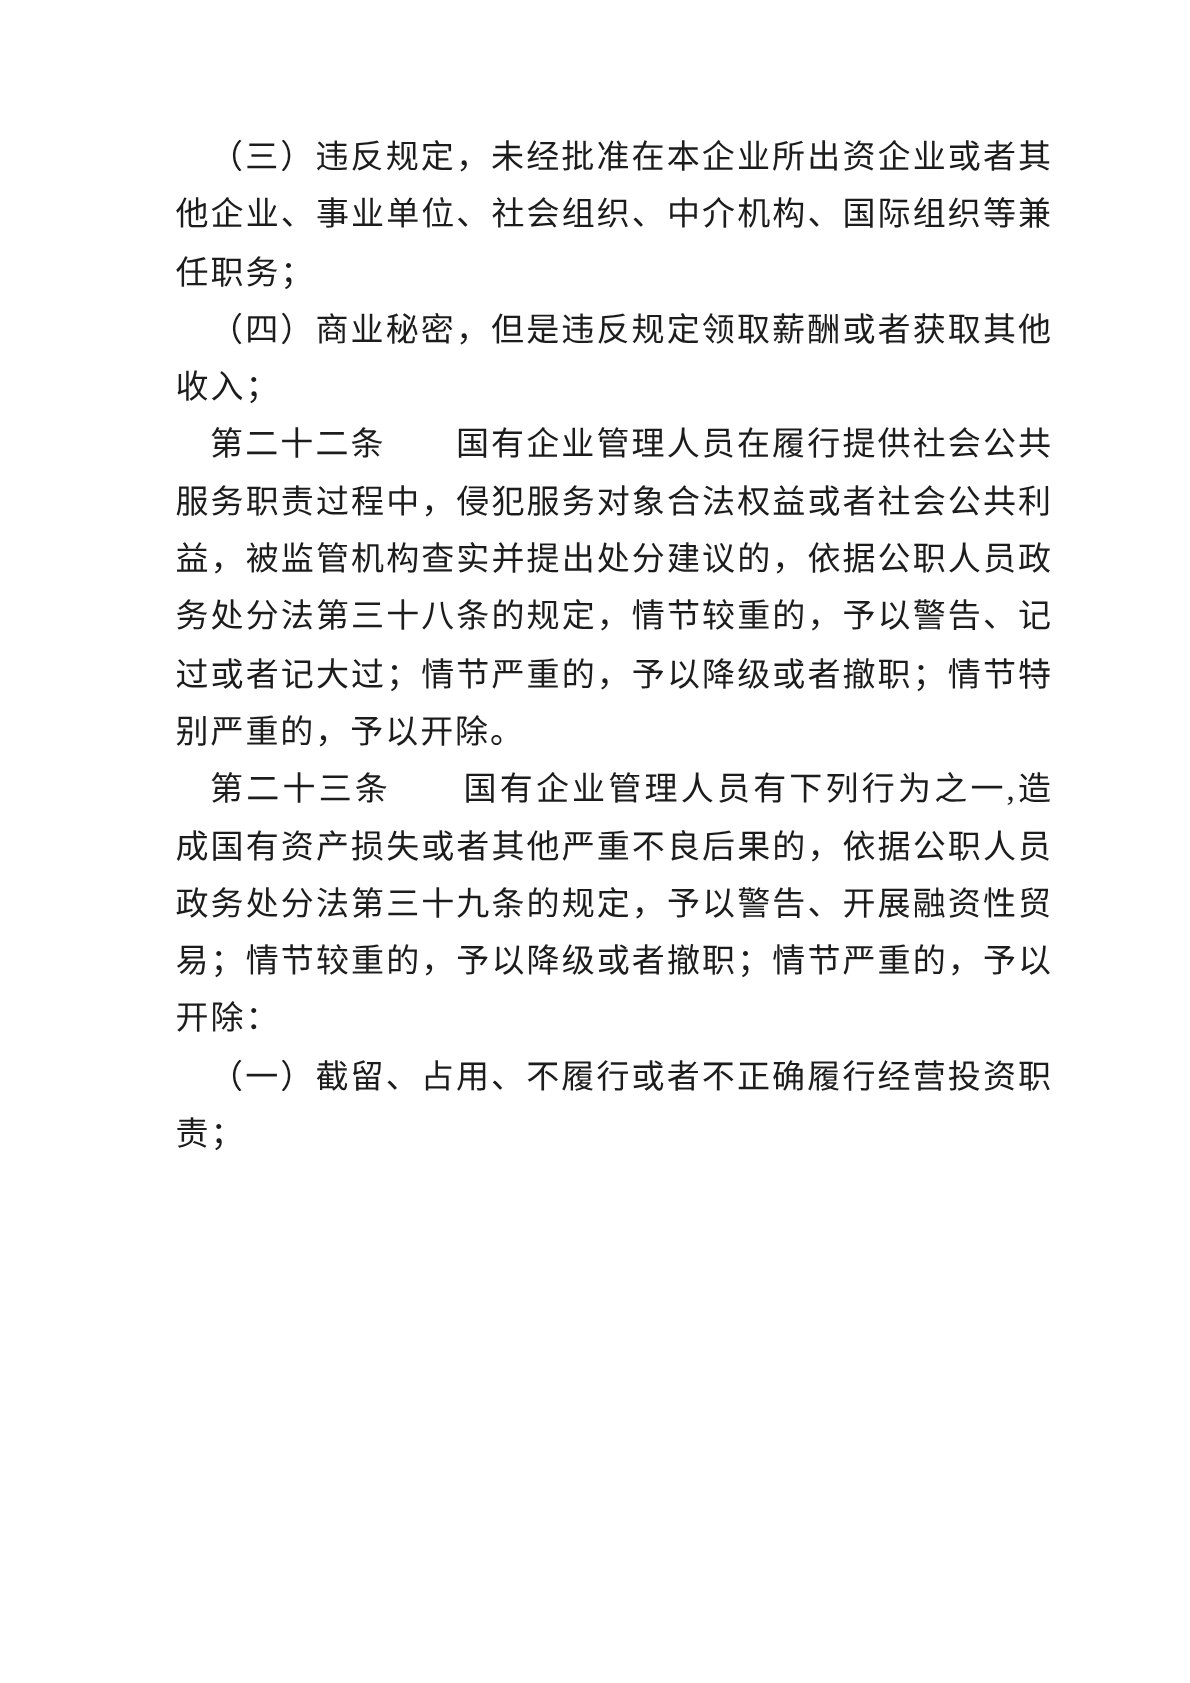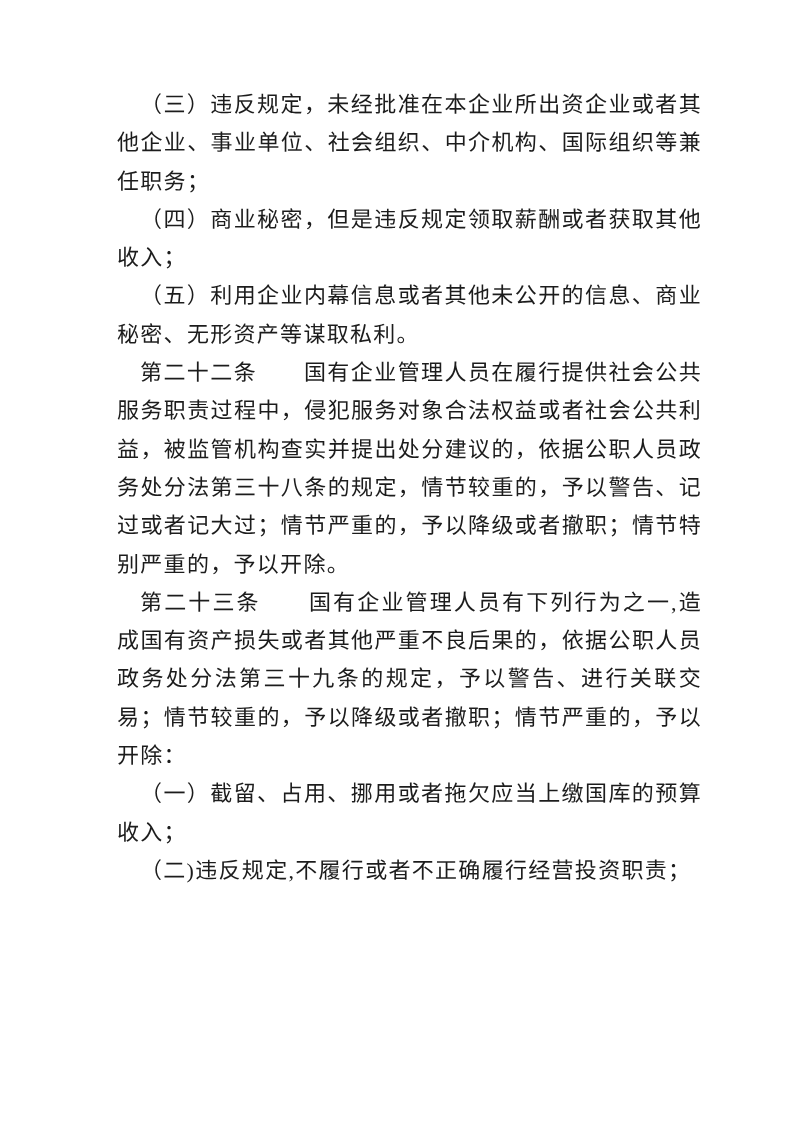--- a/index.html
+++ b/index.html
@@ -35,19 +35,17 @@
     word-break: break-all;
   }
 </style>
 </head>
 <body>
 
 <div class="page" lang="zh-CN">
   <div class="text-column">
     <p>（三）违反规定，未经批准在本企业所出资企业或者其他企业、事业单位、社会组织、中介机构、国际组织等兼任职务；</p>
     <p>（四）商业秘密，但是违反规定领取薪酬或者获取其他收入；</p>
-    <p>（五）利用企业内幕信息或者其他未公开的信息、商业秘密、无形资产等谋取私利。</p>
     <p>第二十二条　　国有企业管理人员在履行提供社会公共服务职责过程中，侵犯服务对象合法权益或者社会公共利益，被监管机构查实并提出处分建议的，依据公职人员政务处分法第三十八条的规定，情节较重的，予以警告、记过或者记大过；情节严重的，予以降级或者撤职；情节特别严重的，予以开除。</p>
-    <p>第二十三条　　国有企业管理人员有下列行为之一,造成国有资产损失或者其他严重不良后果的，依据公职人员政务处分法第三十九条的规定，予以警告、进行关联交易；情节较重的，予以降级或者撤职；情节严重的，予以开除：</p>
-    <p>（一）截留、占用、挪用或者拖欠应当上缴国库的预算收入；</p>
-    <p>（二)违反规定,不履行或者不正确履行经营投资职责；</p>
+    <p>第二十三条　　国有企业管理人员有下列行为之一,造成国有资产损失或者其他严重不良后果的，依据公职人员政务处分法第三十九条的规定，予以警告、开展融资性贸易；情节较重的，予以降级或者撤职；情节严重的，予以开除：</p>
+    <p>（一）截留、占用、不履行或者不正确履行经营投资职责；</p>
   </div>
 </div>
 
 </body></html>

